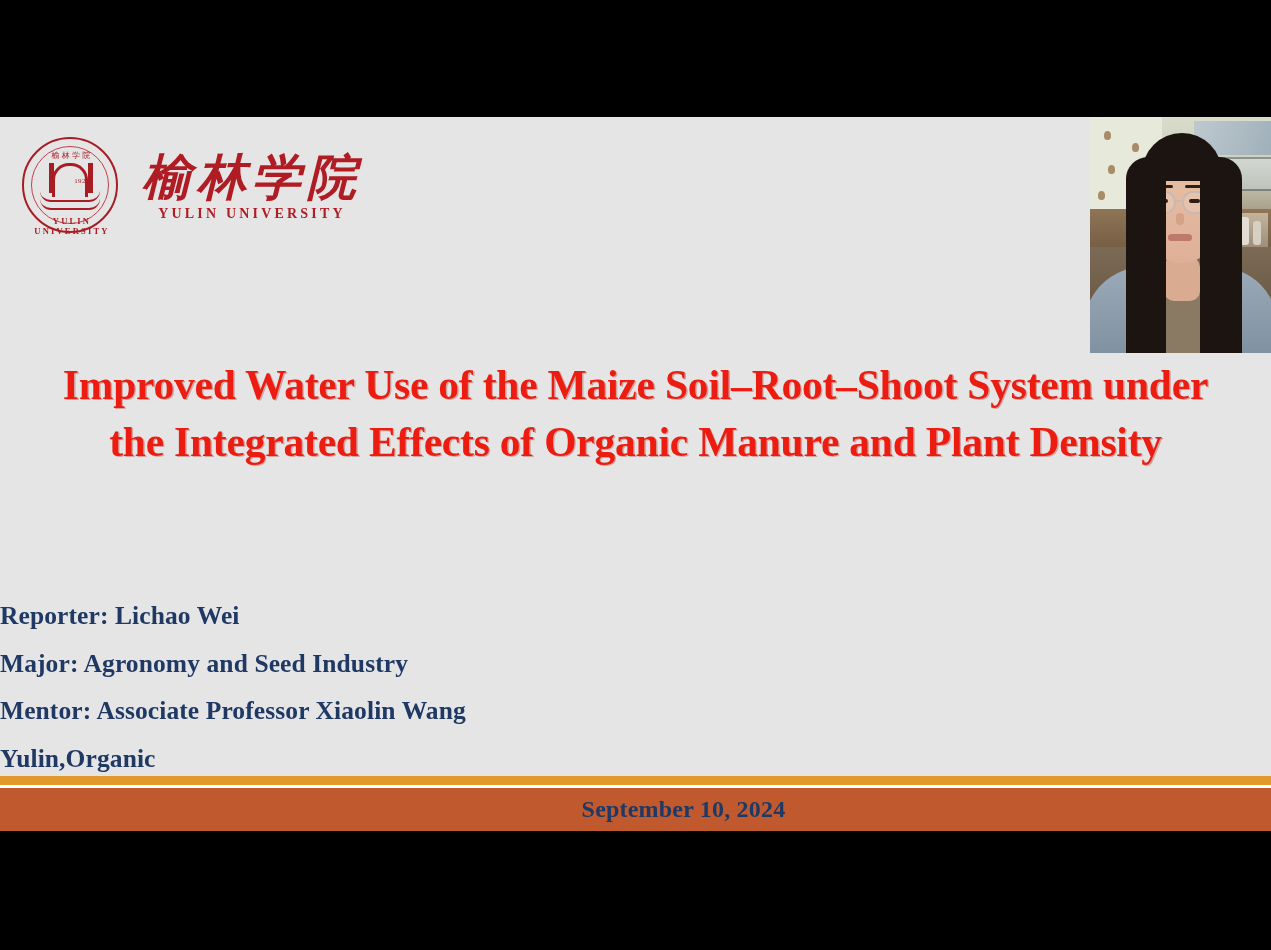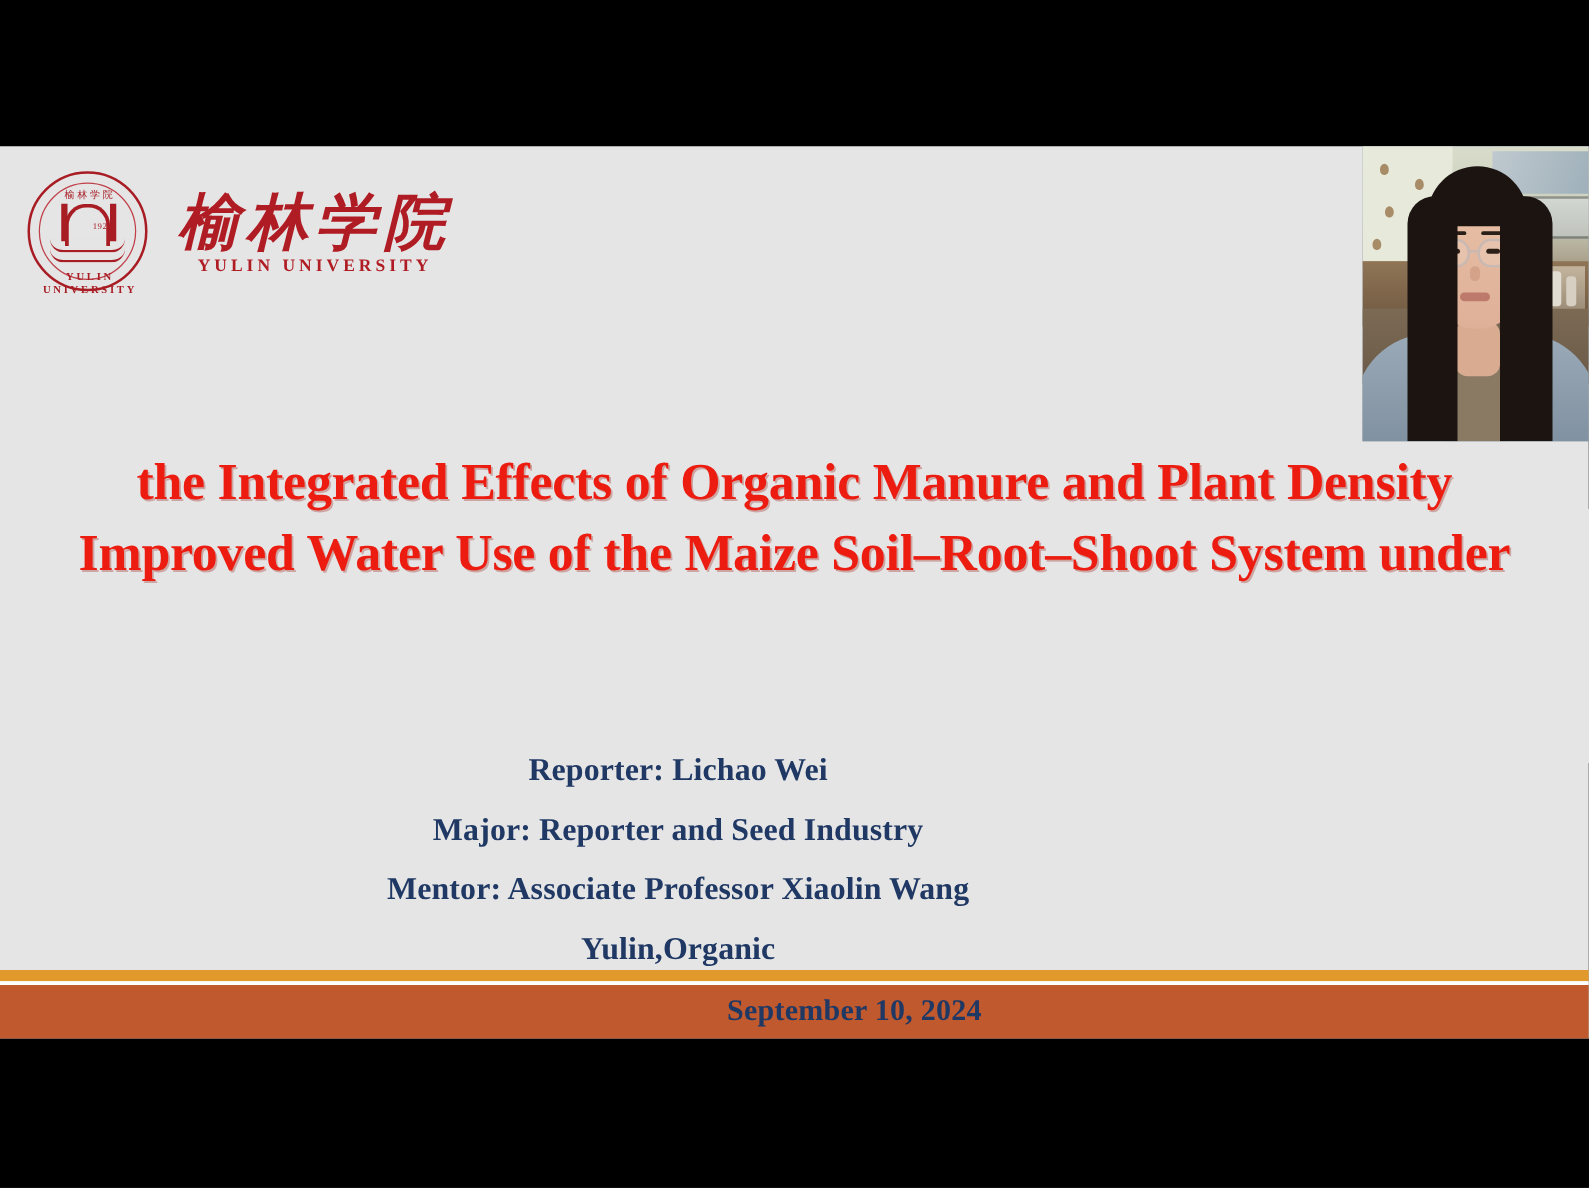--- a/index.html
+++ b/index.html
@@ -321,22 +321,21 @@
     letter-spacing: -0.2px;
     text-shadow: 1.4px 1.4px 0 rgba(150,20,10,0.30);
     white-space: nowrap;
   }
 
   
   .info-block {
     position: absolute;
     left: 0; top: 475px;
     width: 1045px;
-    text-align: center;
-    padding-left: 20px;
+    text-align: left;
   }
   .info-line {
     font-family: "Liberation Serif", serif;
     font-weight: bold;
     font-size: 25.5px;
     color: #1F3864;
     line-height: 47.5px;
     letter-spacing: 0.1px;
   }
 
@@ -431,27 +430,27 @@
       <div class="wc-bridge"></div>
       <div class="wc-eye-l"></div>
       <div class="wc-eye-r"></div>
       <div class="wc-nose"></div>
       <div class="wc-mouth"></div>
       <div class="wc-hair-left"></div>
       <div class="wc-hair-right"></div>
     </div>
 
     <div class="title-block">
+      <div class="title-line">Improved Water Use of the Maize Soil–Root–Shoot System under</div>
       <div class="title-line">the Integrated Effects of Organic Manure and Plant Density</div>
-      <div class="title-line">Improved Water Use of the Maize Soil–Root–Shoot System under</div>
     </div>
 
     <div class="info-block">
       <div class="info-line">Reporter: Lichao Wei</div>
-      <div class="info-line">Major: Reporter and Seed Industry</div>
+      <div class="info-line">Major: Agronomy and Seed Industry</div>
       <div class="info-line">Mentor: Associate Professor Xiaolin Wang</div>
       <div class="info-line">Yulin,Organic</div>
     </div>
 
     <div class="footer-gold"></div>
     <div class="footer-gap"></div>
     <div class="footer-orange"></div>
     <div class="footer-date">September 10, 2024</div>
 
   </div>

